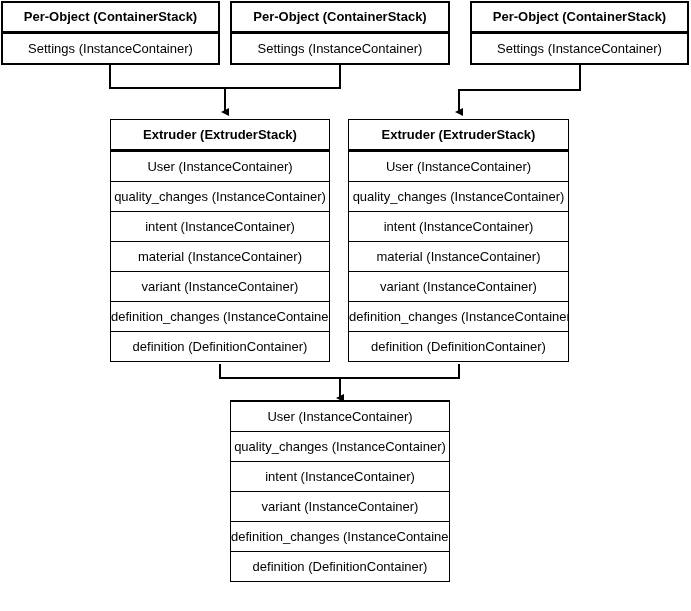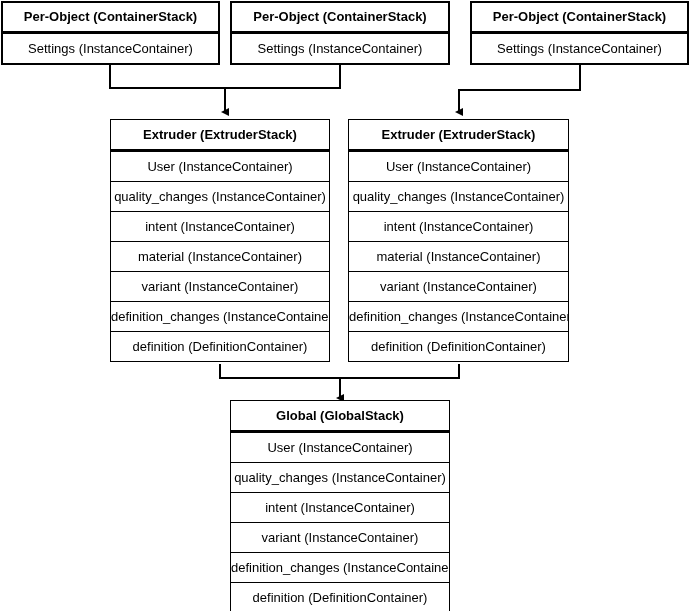--- a/index.html
+++ b/index.html
@@ -119,21 +119,20 @@
     <div class="row">User (InstanceContainer)</div>
     <div class="row">quality_changes (InstanceContainer)</div>
     <div class="row">intent (InstanceContainer)</div>
     <div class="row">material (InstanceContainer)</div>
     <div class="row">variant (InstanceContainer)</div>
     <div class="row">definition_changes (InstanceContainer)</div>
     <div class="row">definition (DefinitionContainer)</div>
   </div>
 
   <div class="stack" style="left:230px; top:400px; width:220px;">
-    <div class="row header">Global (GlobalStack)</div>
     <div class="row">User (InstanceContainer)</div>
     <div class="row">quality_changes (InstanceContainer)</div>
     <div class="row">intent (InstanceContainer)</div>
     <div class="row">variant (InstanceContainer)</div>
     <div class="row">definition_changes (InstanceContainer)</div>
     <div class="row">definition (DefinitionContainer)</div>
   </div>
 
 </div>
 

